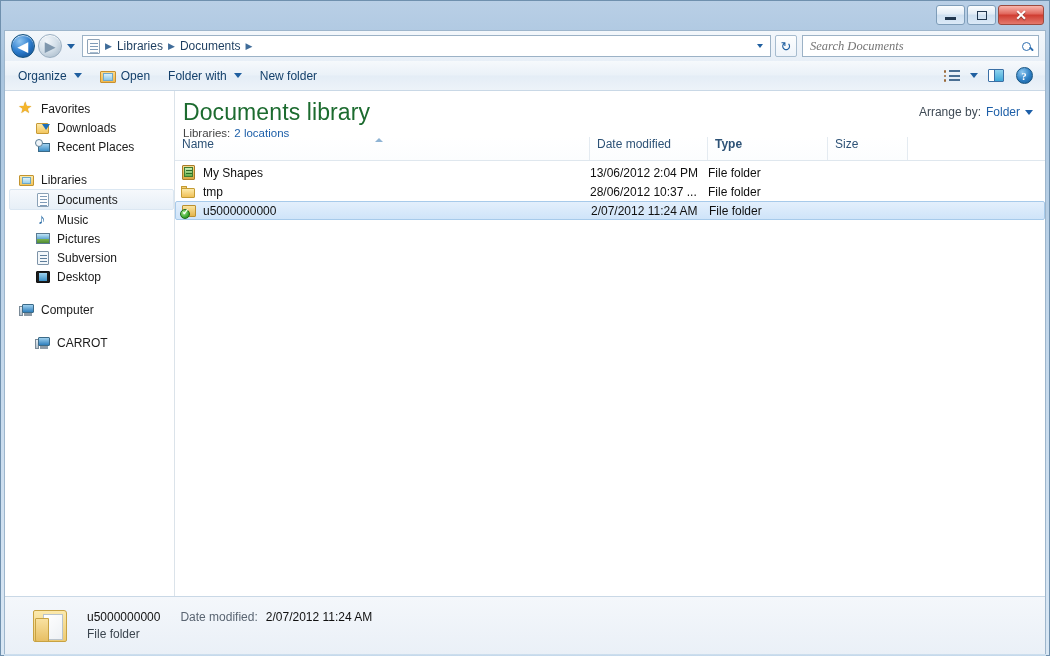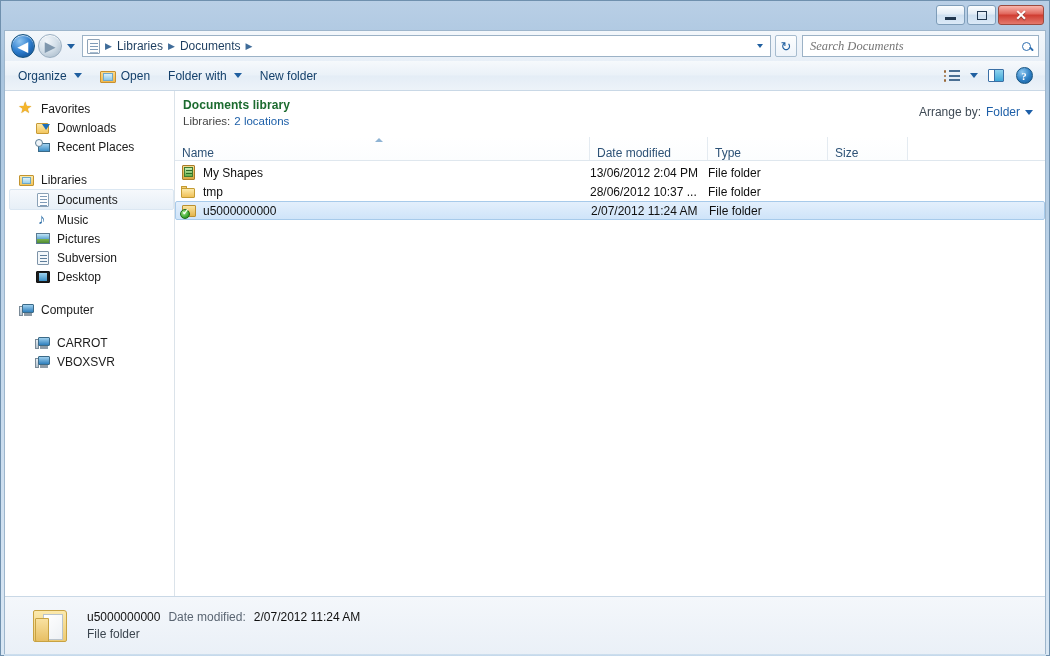--- a/index.html
+++ b/index.html
@@ -365,21 +365,21 @@
     background: #ffffff;
     position: relative;
   }
   #libheader {
     height: 46px; flex: 0 0 46px;
     display: flex; align-items: flex-start;
     padding: 8px 0 0 8px;
     position: relative;
   }
   #libtitle {
-    font-size: 12px; color: #1c6b2f; font-weight: bold;
+    font-size: 23px; color: #1c6b2f; font-weight: normal;
     line-height: 1.15; letter-spacing: .1px;
   }
   #libsub { font-size: 11.5px; color: #444; margin-top: 2px; }
   #libsub .link { color: #1d5fa8; margin-left: 4px; cursor: default; }
   #arrangeby {
     position: absolute; right: 12px; top: 14px;
     display: flex; align-items: center; gap: 5px;
     font-size: 12px; color: #3f4a55;
   }
   #arrangeby .val { color: #1d5fa8; }
@@ -388,30 +388,30 @@
   
   #colheader {
     height: 24px; flex: 0 0 24px;
     display: flex; align-items: stretch;
     background: #ffffff;
     border-bottom: 1px solid #dfe7ee;
     font-size: 12px; color: #2d5276;
     position: relative;
   }
   .colh {
-    display: flex; align-items: flex-end;
+    display: flex; align-items: flex-start;
     padding-left: 7px;
     border-right: 1px solid #e4ebf1;
     position: relative;
     cursor: default;
     background: linear-gradient(180deg,#ffffff 0%, #fbfdfe 100%);
   }
   .colh.c-name { width: 415px; flex: 0 0 415px; }
   .colh.c-date { width: 118px; flex: 0 0 118px; }
-  .colh.c-type { width: 120px; flex: 0 0 120px; }
+  .colh.c-type { width: 120px; flex: 0 0 120px; font-weight: bold; }
   .colh.c-size { width: 80px; flex: 0 0 80px; }
   .colh .sortind {
     position: absolute; left: 200px; top: 1px;
     width:0;height:0;border-left:4px solid transparent;border-right:4px solid transparent;
     border-bottom:4px solid #8fb4d4;
   }
 
   
   #filelist {
     flex: 1 1 auto; overflow: hidden;
@@ -502,21 +502,21 @@
     border:1px solid #b9c3cc;
   }
   #det-icon .front {
     position:absolute; left:4px; top:12px; width:14px;height:24px;
     background: linear-gradient(180deg,#f9e1a0 0%, #e7bf64 100%);
     border:1px solid #c8a242; border-radius:1px 0 0 2px;
   }
   #det-text { display: flex; flex-direction: column; gap: 3px; }
   #det-line1 { display: flex; align-items: baseline; gap: 8px; font-size: 12px; }
   #det-name { color: #101010; font-weight: normal; }
-  #det-dmlabel { color: #5a6572; }
+  #det-dmlabel { color: #5a6572; margin-left: 12px; }
   #det-dmval { color: #101010; }
   #det-line2 { font-size: 12px; color: #3b454f; }
 
   #bottomedge {
     height: 3px; background: linear-gradient(180deg,#cfe0ef,#bcd3e8);
   }
 </style>
 </head>
 <body>
 
@@ -693,28 +693,20 @@
         </div>
 
         <div class="navgroup">
           <div class="navitem child">
             <span class="ic ic-pc">
               <span class="tower"></span>
                 <span class="mon"></span>
                 <span class="stand"></span>
             </span>
             <span class="lbl">CARROT</span>
-          </div>
-          <div class="navitem child">
-            <span class="ic ic-pc">
-              <span class="tower"></span>
-                <span class="mon"></span>
-                <span class="stand"></span>
-            </span>
-            <span class="lbl">VBOXSVR</span>
           </div>
         </div>
       </div>
 
       <div id="content">
 
         <div id="libheader">
           <div>
             <div id="libtitle">Documents library</div>
             <div id="libsub">

